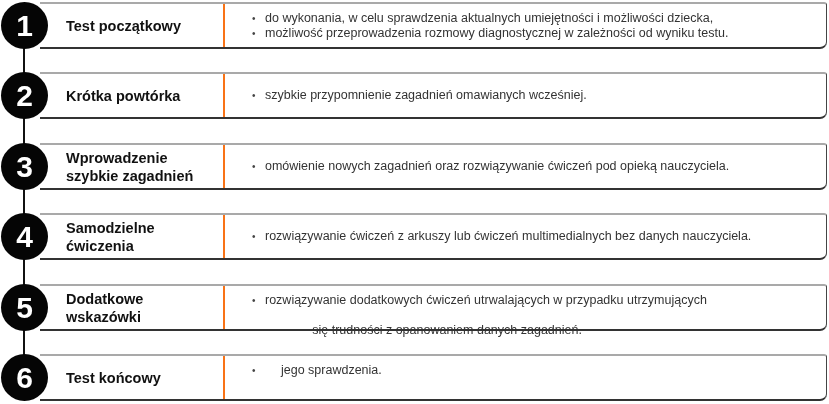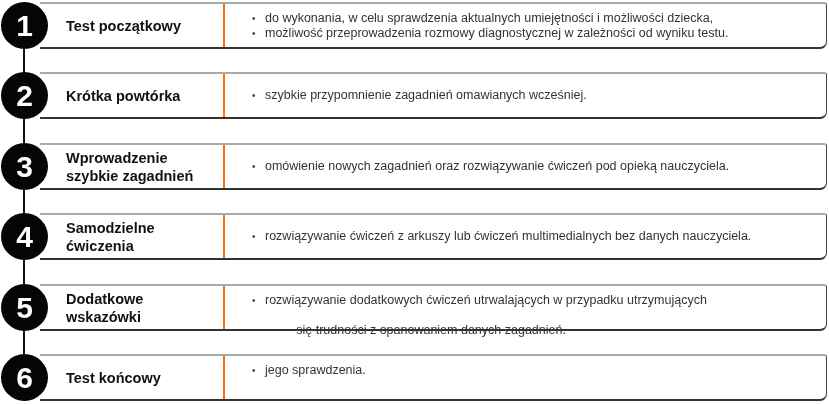--- a/index.html
+++ b/index.html
@@ -29,21 +29,21 @@
     }
     .step-desc-cell {
       position: absolute; left: 187px; top: 0; right: 0; height: 100%;
       display: flex; flex-direction: column; justify-content: center;
       padding-left: 38px; font-size: 12.5px; line-height: 15px; color: #333333;
     }
     .bullet-line { position: relative; white-space: nowrap; }
     .bullet-line .bullet {
       position: absolute; left: -13px; top: 0; font-size: 10px; color: #444444;
     }
-    .bullet-line.cont { padding-left: 0; }
+    .bullet-line.cont { padding-left: 0; margin-left: 16px; }
     .step-number {
       position: absolute; left: 1px; top: 0px; width: 47px; height: 47px;
       border-radius: 50%; background: #050505; color: #ffffff;
       font-weight: bold; font-size: 30px; line-height: 47px; text-align: center;
       z-index: 2;
     }
   </style>
 </head>
 <body>
 

